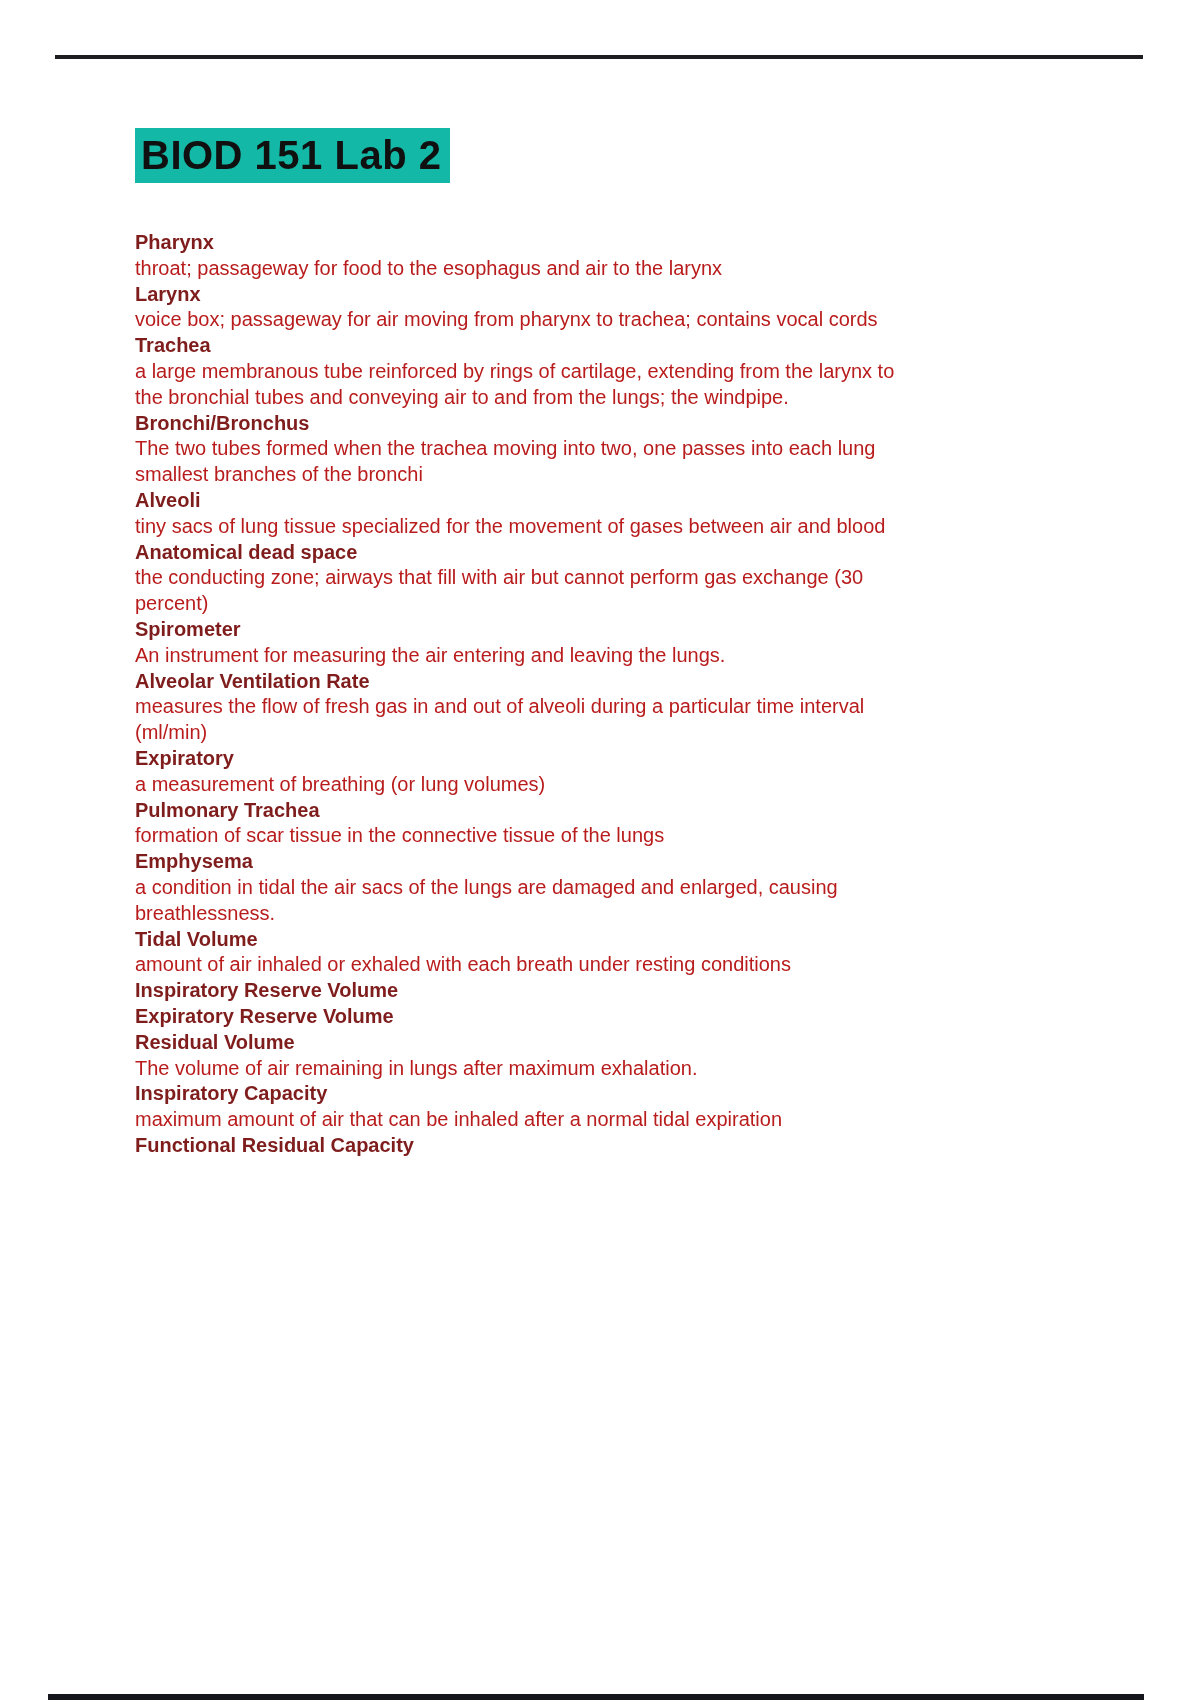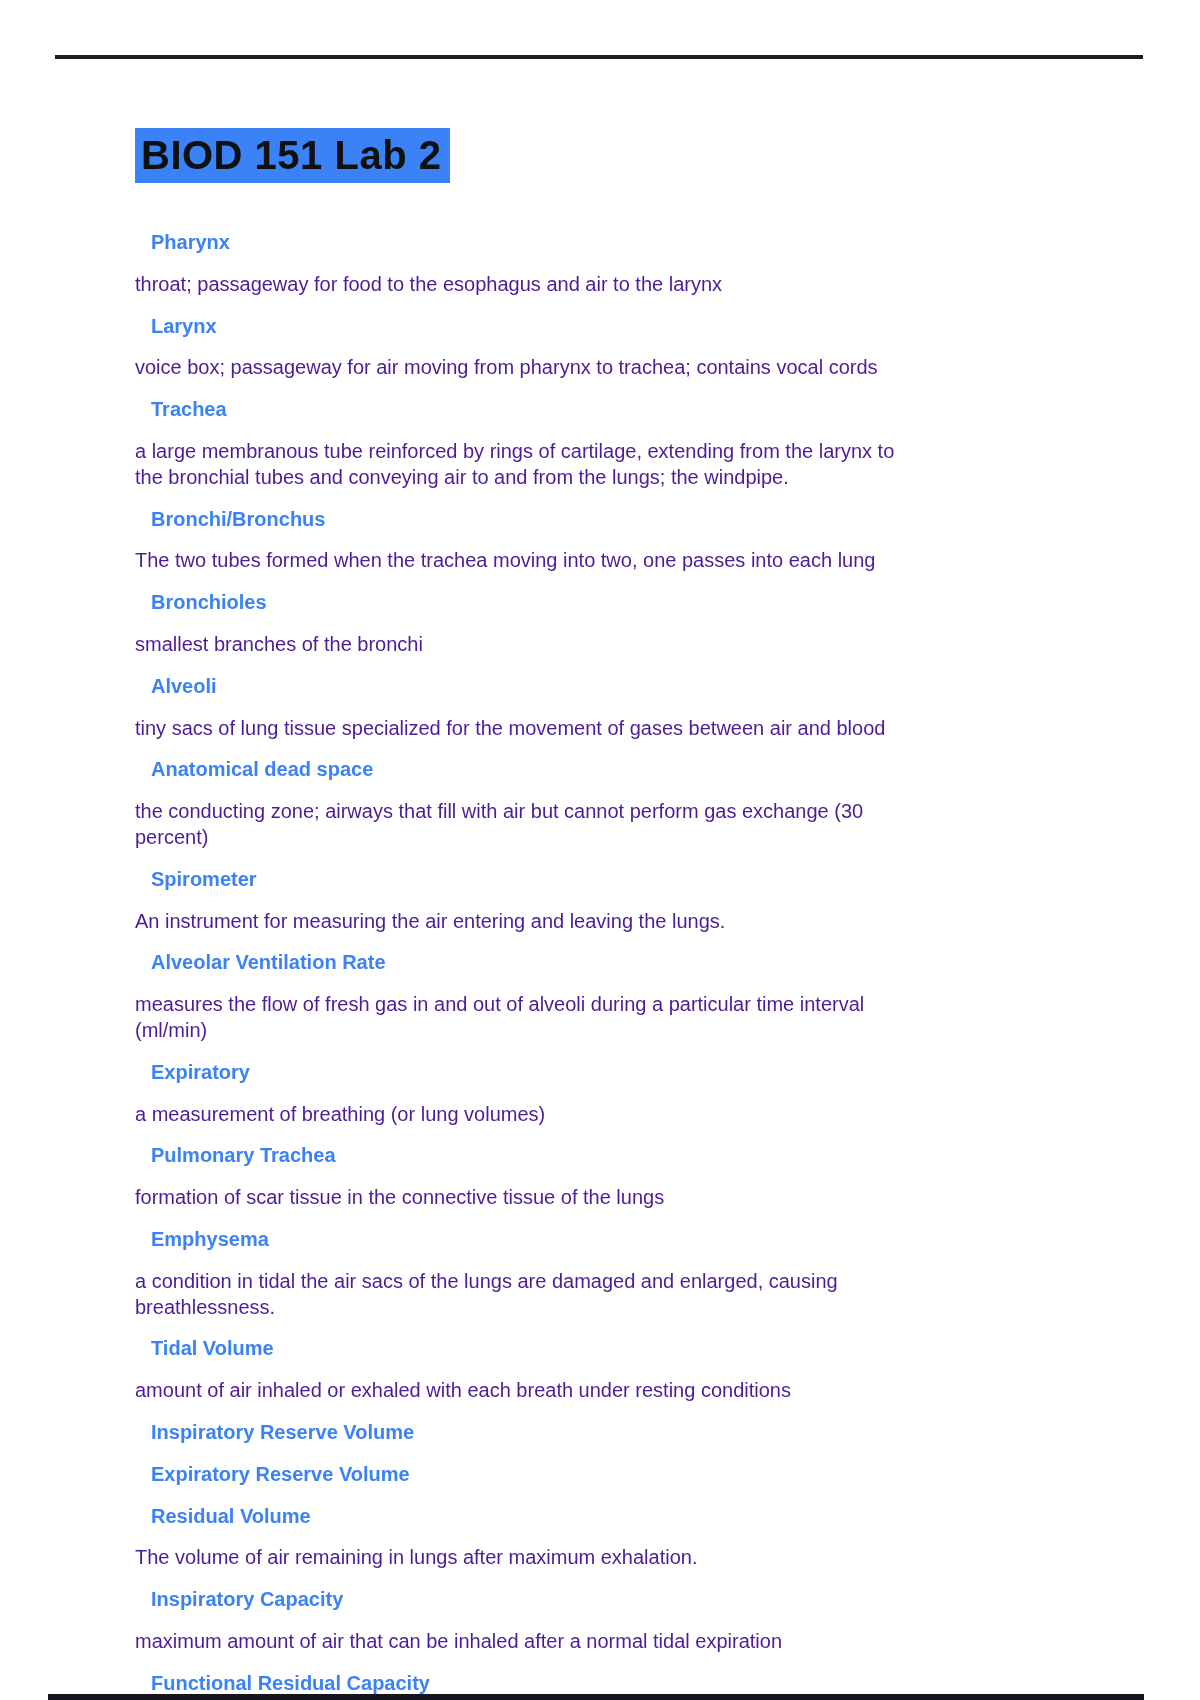--- a/index.html
+++ b/index.html
@@ -46,42 +46,42 @@
     padding: 4px 9px 5px 6px;
     letter-spacing: 0.5px;
   }
   .terms {
     margin-top: 47px;
   }
   .entry {
     margin: 0;
   }
   .term {
-    margin: 16px;
+    margin: 0;
     font-weight: 700;
     font-size: 20px;
     line-height: 25.8px;
-    color: #3b82f6;
+    color: #7f1d1d;
   }
   .def {
     margin: 0;
     font-weight: 400;
     font-size: 20px;
     line-height: 25.8px;
-    color: #4c1d95;
+    color: #b91c1c;
     white-space: pre-line;
   }
 </style>
 </head>
 <body>
 
 <div class="top-rule" style="background: rgb(30, 30, 32);"></div>
 
 <div class="content">
-  <span class="title" style="background: #3b82f6; color: rgb(16, 16, 16);">BIOD 151 Lab 2</span>
+  <span class="title" style="background: #14b8a6; color: rgb(16, 16, 16);">BIOD 151 Lab 2</span>
 
   <div class="terms">
   <div class="entry">
     <p class="term">Pharynx</p>
     <p class="def">throat; passageway for food to the esophagus and air to the larynx</p>
   </div>
 
   <div class="entry">
     <p class="term">Larynx</p>
     <p class="def">voice box; passageway for air moving from pharynx to trachea; contains vocal cords</p>
@@ -92,21 +92,20 @@
     <p class="def">a large membranous tube reinforced by rings of cartilage, extending from the larynx to
 the bronchial tubes and conveying air to and from the lungs; the windpipe.</p>
   </div>
 
   <div class="entry">
     <p class="term">Bronchi/Bronchus</p>
     <p class="def">The two tubes formed when the trachea moving into two, one passes into each lung</p>
   </div>
 
   <div class="entry">
-    <p class="term">Bronchioles</p>
     <p class="def">smallest branches of the bronchi</p>
   </div>
 
   <div class="entry">
     <p class="term">Alveoli</p>
     <p class="def">tiny sacs of lung tissue specialized for the movement of gases between air and blood</p>
   </div>
 
   <div class="entry">
     <p class="term">Anatomical dead space</p>

